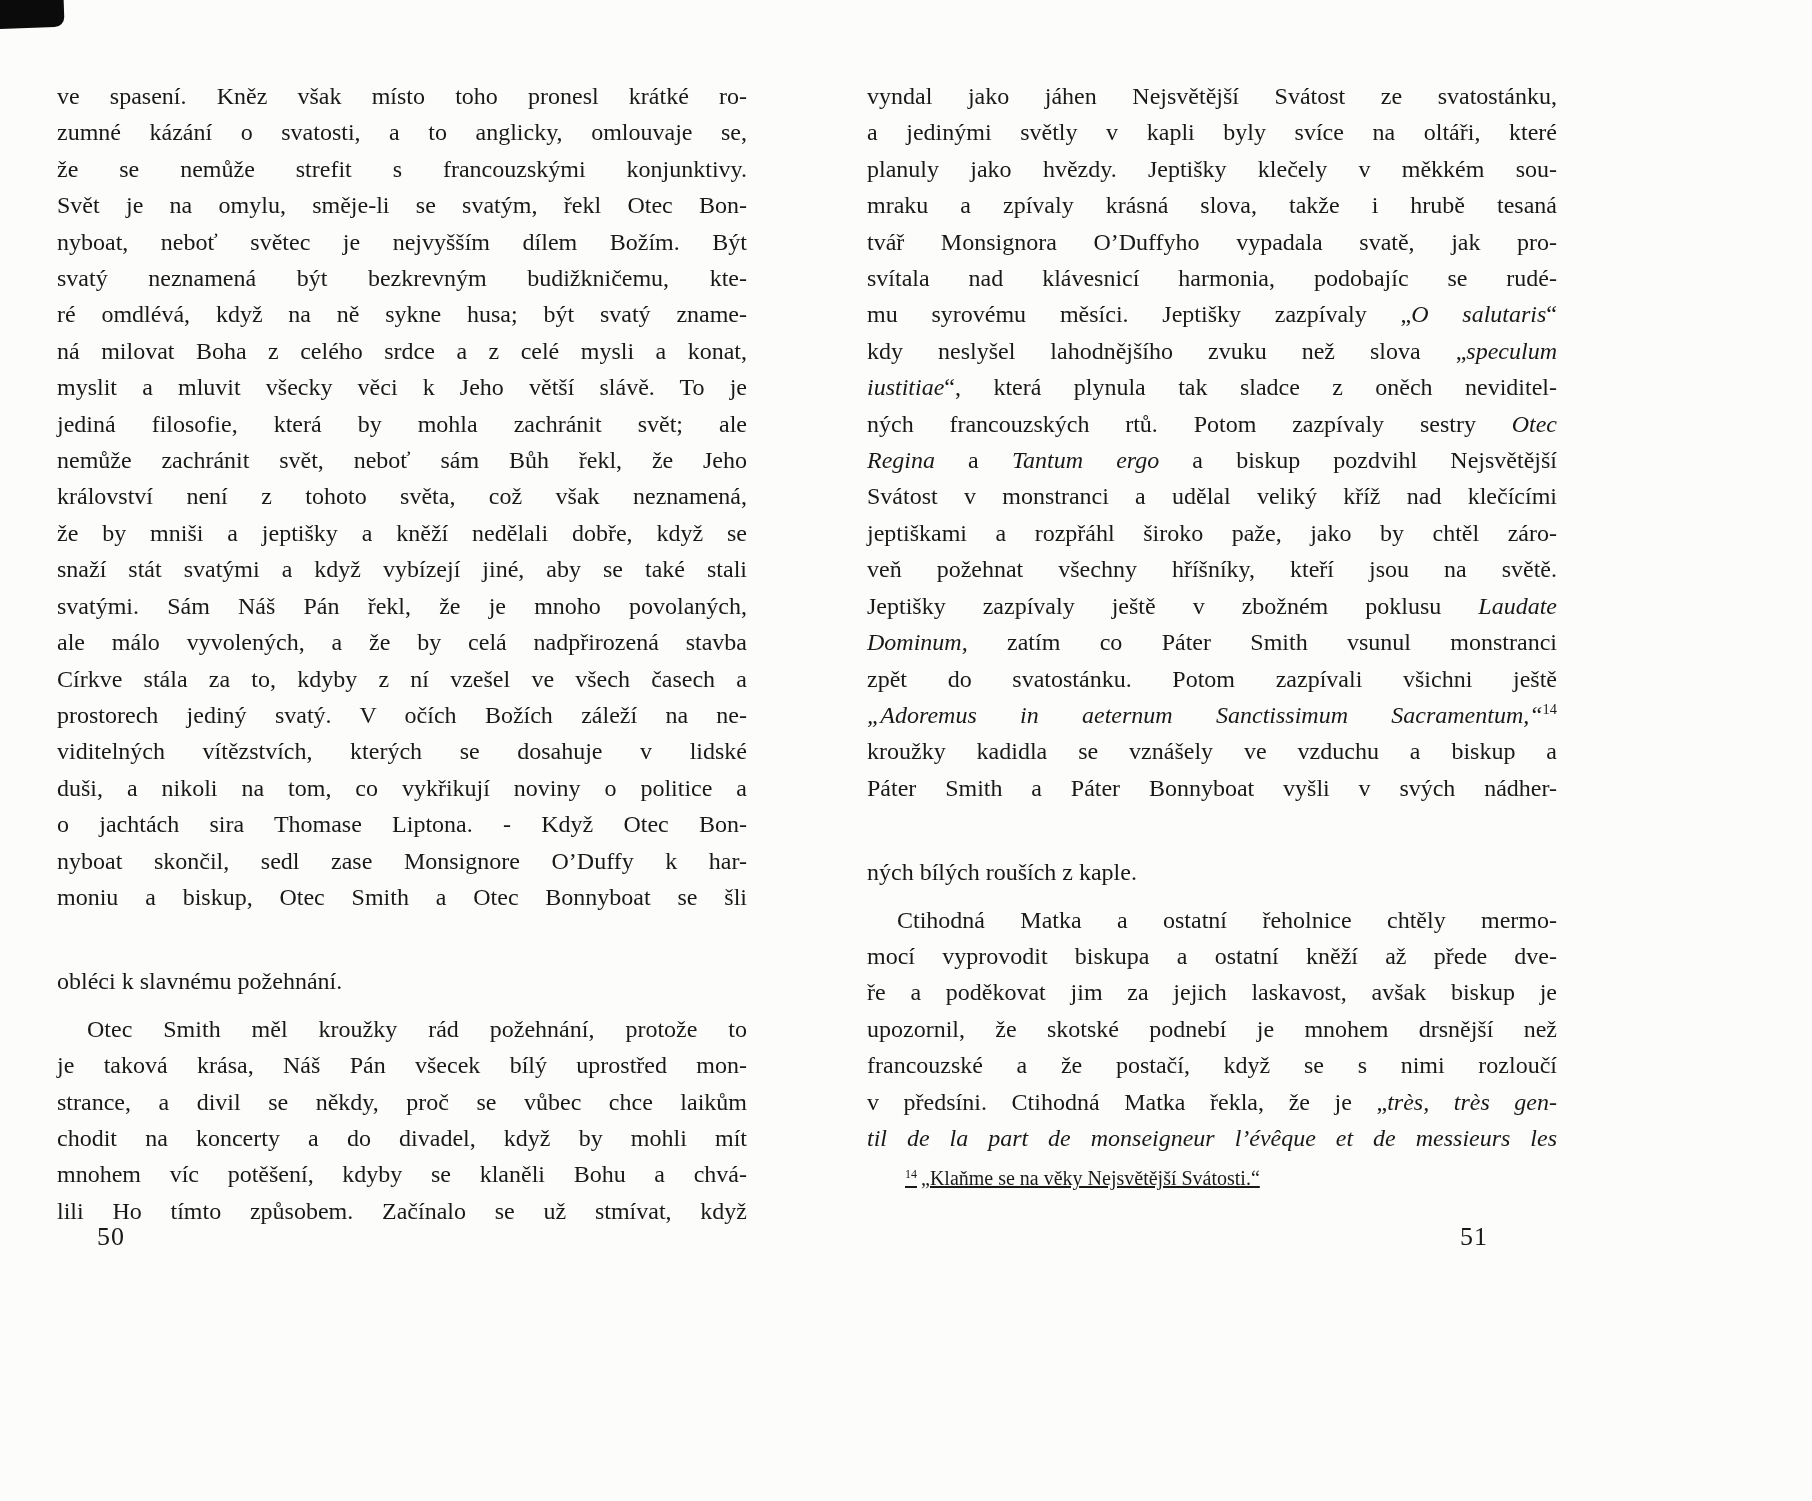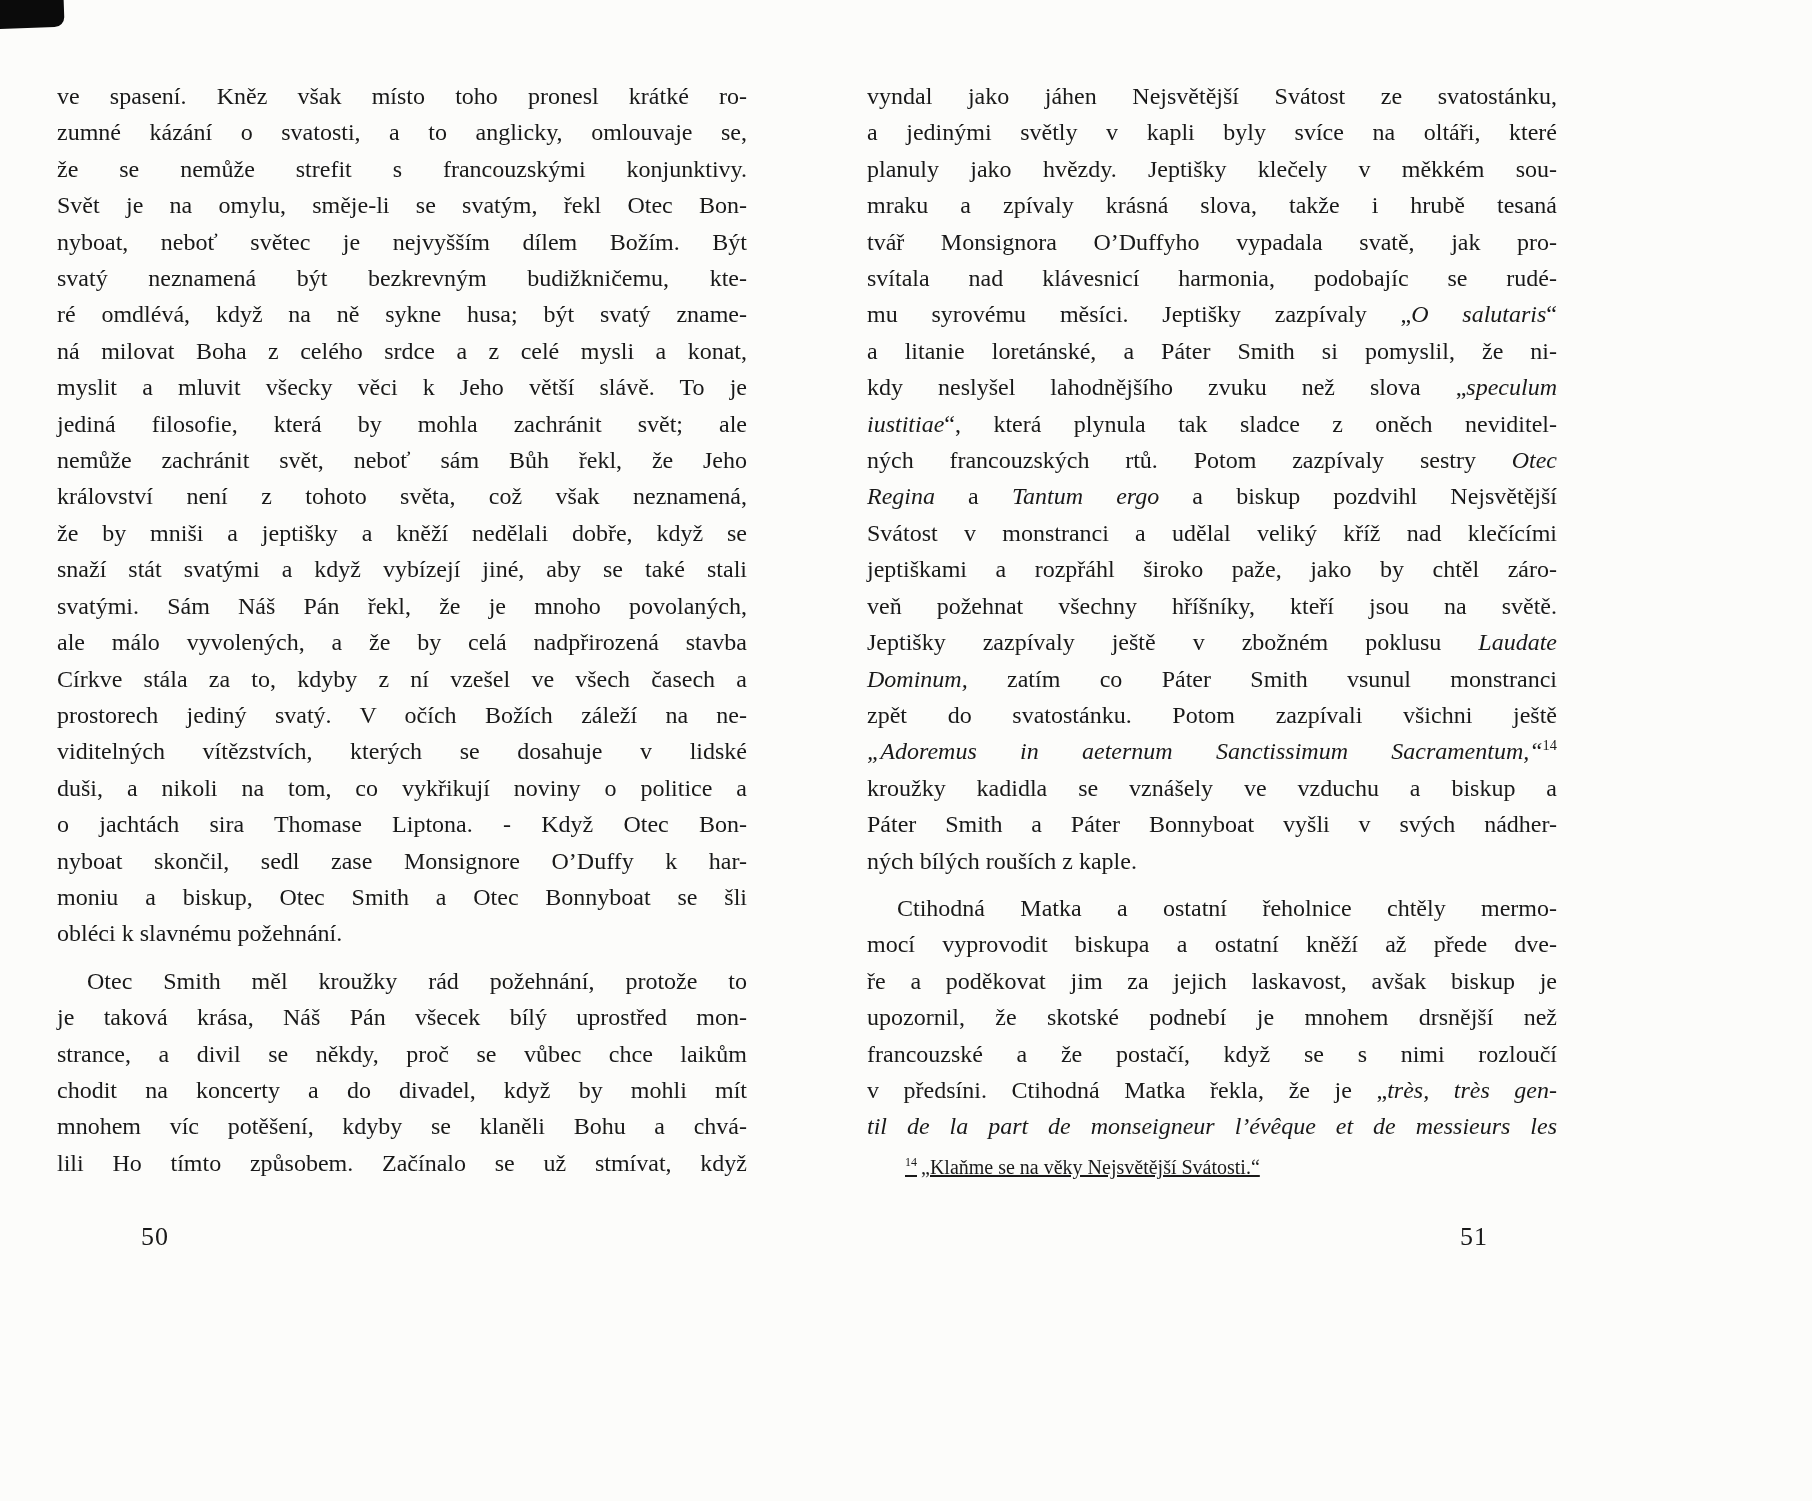--- a/index.html
+++ b/index.html
@@ -20,39 +20,39 @@
   .page-left  { left:57px; }
   .page-right { left:867px; }
   .paragraph { }
   .line {
     font-size:24px;
     line-height:36.4px;
     text-align:justify;
     text-align-last:justify;
     white-space:normal;
   }
-  .line.para-end { text-align-last:left; }
+  .line.para-end { text-align-last:left;margin-top:48px; }
   .line.indent { text-indent:30px;margin-top:11px; }
   i { font-style:italic; }
   sup { font-size:0.6em; vertical-align:super; line-height:0; }
   .footnote {
     margin-top:9px;
     padding-left:38px;
     font-size:20px;
     line-height:26px;
     text-decoration:underline;
   }
   .footnote sup { margin-right:4px; }
   .page-number {
     position:absolute;
     top:1144px;
     font-size:26px;
     letter-spacing:1px;
   }
-  .page-number-left  { left:40px;margin-left:44px; }
+  .page-number-left  { left:40px; }
   .page-number-right { left:593px; }
 </style>
 </head>
 <body>
 
 <div class="spread">
 
   <div class="scan-mark"></div>
 
   <div class="page page-left">
@@ -98,21 +98,20 @@
   <div class="page page-right">
     <div class="text-block" id="right-text">
         <div class="paragraph">
           <div class="line"><span>vyndal jako jáhen Nejsvětější Svátost ze svatostánku,</span></div>
           <div class="line"><span>a jedinými světly v kapli byly svíce na oltáři, které</span></div>
           <div class="line"><span>planuly jako hvězdy. Jeptišky klečely v měkkém sou-</span></div>
           <div class="line"><span>mraku a zpívaly krásná slova, takže i hrubě tesaná</span></div>
           <div class="line"><span>tvář Monsignora O’Duffyho vypadala svatě, jak pro-</span></div>
           <div class="line"><span>svítala nad klávesnicí harmonia, podobajíc se rudé-</span></div>
           <div class="line"><span>mu syrovému měsíci. Jeptišky zazpívaly „</span><i>O salutaris</i><span>“</span></div>
-          <div class="line"><span>a litanie loretánské, a Páter Smith si pomyslil, že ni-</span></div>
           <div class="line"><span>kdy neslyšel lahodnějšího zvuku než slova „</span><i>speculum</i></div>
           <div class="line"><i>iustitiae</i><span>“, která plynula tak sladce z oněch neviditel-</span></div>
           <div class="line"><span>ných francouzských rtů. Potom zazpívaly sestry </span><i>Otec</i></div>
           <div class="line"><i>Regina</i><span> a </span><i>Tantum ergo</i><span> a biskup pozdvihl Nejsvětější</span></div>
           <div class="line"><span>Svátost v monstranci a udělal veliký kříž nad klečícími</span></div>
           <div class="line"><span>jeptiškami a rozpřáhl široko paže, jako by chtěl záro-</span></div>
           <div class="line"><span>veň požehnat všechny hříšníky, kteří jsou na světě.</span></div>
           <div class="line"><span>Jeptišky zazpívaly ještě v zbožném poklusu </span><i>Laudate</i></div>
           <div class="line"><i>Dominum,</i><span> zatím co Páter Smith vsunul monstranci</span></div>
           <div class="line"><span>zpět do svatostánku. Potom zazpívali všichni ještě</span></div>

